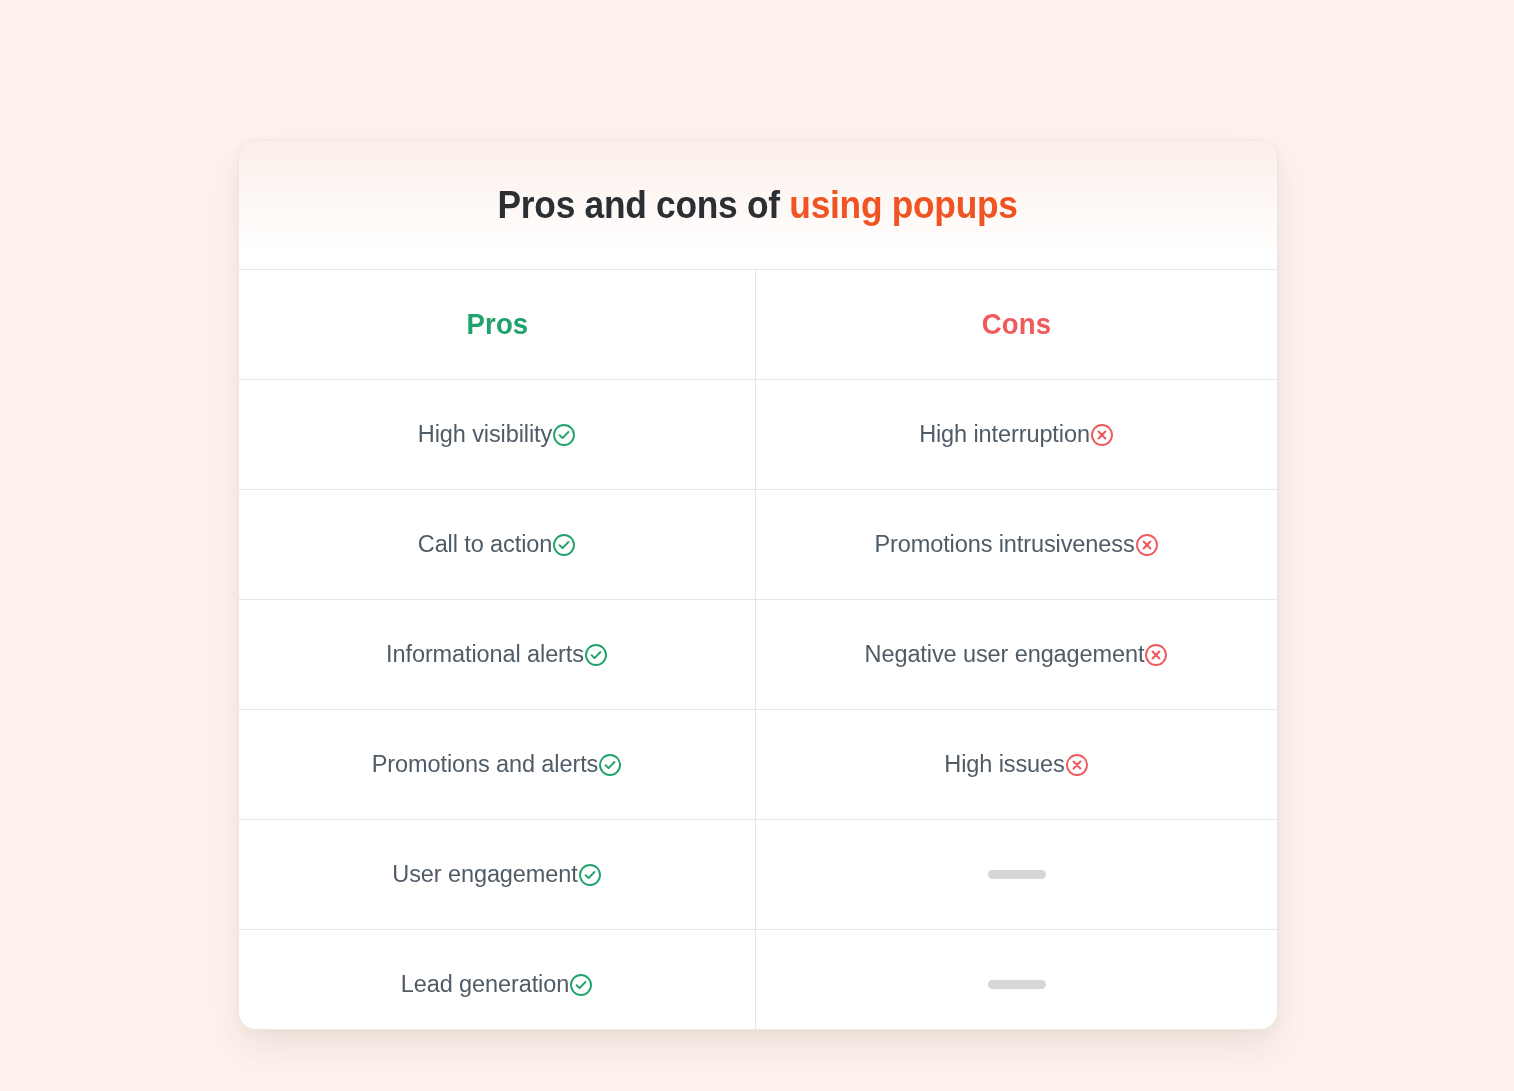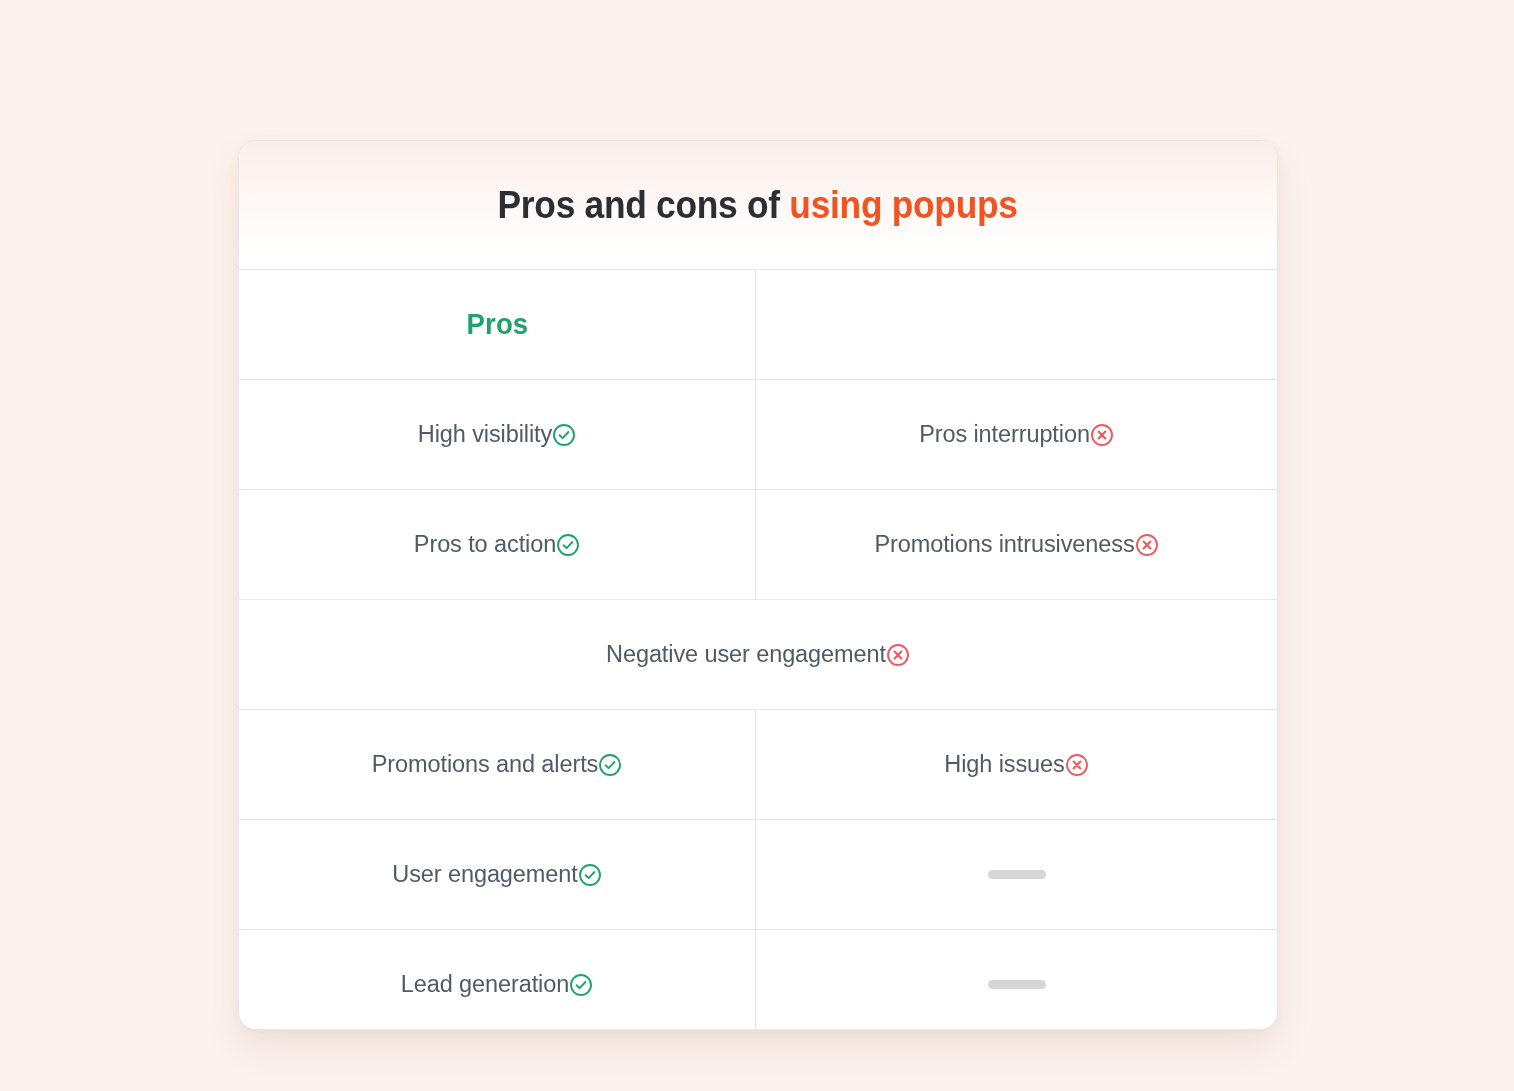--- a/index.html
+++ b/index.html
@@ -157,51 +157,54 @@
         <span>Pros and cons of</span><span>&nbsp;</span><span class="accent">using popups</span>
       </div>
     </div>
 
     <div class="table">
 
       <div class="trow thead-row">
         <div class="tcell left">
           <span class="col-head pros">Pros</span>
         </div>
+        <div class="tcell right">
+          <span class="col-head cons">Cons</span>
+        </div>
       </div>
 
       <div id="tbody">
           <div class="trow tbody-row">
             <div class="tcell left">
               <span class="cell-content">
                 <span class="cell-label">High visibility</span>
                 <span class="mark">
                   <svg width="24" height="24" viewBox="0 0 24 24" fill="none">
                     <circle cx="12" cy="12" r="10" stroke="#20a36b" stroke-width="1.9"></circle>
                     <path d="M7.6 12.2 L10.6 15.1 L16.4 9.0" stroke="#20a36b" stroke-width="1.9" stroke-linecap="round" stroke-linejoin="round" fill="none"></path>
                   </svg>
                 </span>
               </span>
             </div>
             <div class="tcell right">
               <span class="cell-content">
-                <span class="cell-label">Pros interruption</span>
+                <span class="cell-label">High interruption</span>
                 <span class="mark">
                   <svg width="24" height="24" viewBox="0 0 24 24" fill="none">
                     <circle cx="12" cy="12" r="10" stroke="#ee5a5e" stroke-width="1.9"></circle>
                     <path d="M8.6 8.6 L15.4 15.4 M15.4 8.6 L8.6 15.4" stroke="#ee5a5e" stroke-width="2.1" stroke-linecap="round"></path>
                   </svg>
                 </span>
               </span>
             </div>
           </div>
           <div class="trow tbody-row">
             <div class="tcell left">
               <span class="cell-content">
-                <span class="cell-label">Pros to action</span>
+                <span class="cell-label">Call to action</span>
                 <span class="mark">
                   <svg width="24" height="24" viewBox="0 0 24 24" fill="none">
                     <circle cx="12" cy="12" r="10" stroke="#20a36b" stroke-width="1.9"></circle>
                     <path d="M7.6 12.2 L10.6 15.1 L16.4 9.0" stroke="#20a36b" stroke-width="1.9" stroke-linecap="round" stroke-linejoin="round" fill="none"></path>
                   </svg>
                 </span>
               </span>
             </div>
             <div class="tcell right">
               <span class="cell-content">
@@ -209,20 +212,31 @@
                 <span class="mark">
                   <svg width="24" height="24" viewBox="0 0 24 24" fill="none">
                     <circle cx="12" cy="12" r="10" stroke="#ee5a5e" stroke-width="1.9"></circle>
                     <path d="M8.6 8.6 L15.4 15.4 M15.4 8.6 L8.6 15.4" stroke="#ee5a5e" stroke-width="2.1" stroke-linecap="round"></path>
                   </svg>
                 </span>
               </span>
             </div>
           </div>
           <div class="trow tbody-row">
+            <div class="tcell left">
+              <span class="cell-content">
+                <span class="cell-label">Informational alerts</span>
+                <span class="mark">
+                  <svg width="24" height="24" viewBox="0 0 24 24" fill="none">
+                    <circle cx="12" cy="12" r="10" stroke="#20a36b" stroke-width="1.9"></circle>
+                    <path d="M7.6 12.2 L10.6 15.1 L16.4 9.0" stroke="#20a36b" stroke-width="1.9" stroke-linecap="round" stroke-linejoin="round" fill="none"></path>
+                  </svg>
+                </span>
+              </span>
+            </div>
             <div class="tcell right">
               <span class="cell-content">
                 <span class="cell-label">Negative user engagement</span>
                 <span class="mark">
                   <svg width="24" height="24" viewBox="0 0 24 24" fill="none">
                     <circle cx="12" cy="12" r="10" stroke="#ee5a5e" stroke-width="1.9"></circle>
                     <path d="M8.6 8.6 L15.4 15.4 M15.4 8.6 L8.6 15.4" stroke="#ee5a5e" stroke-width="2.1" stroke-linecap="round"></path>
                   </svg>
                 </span>
               </span>

